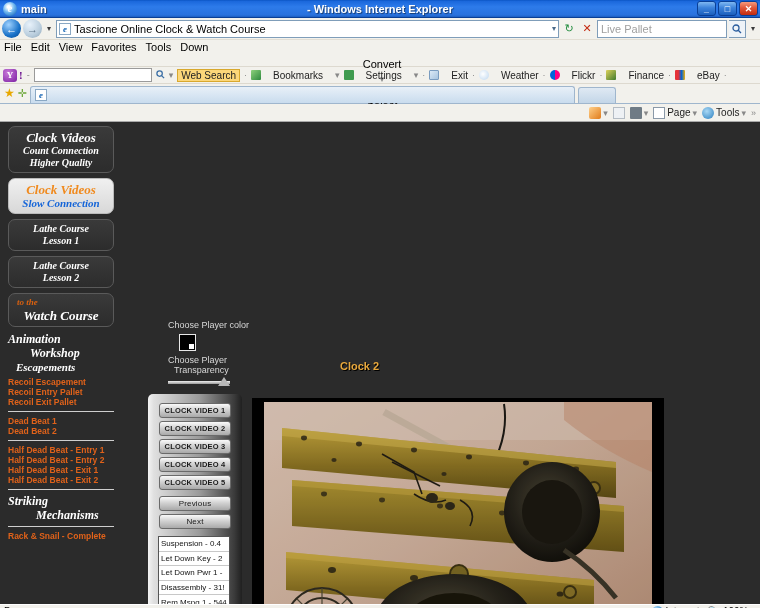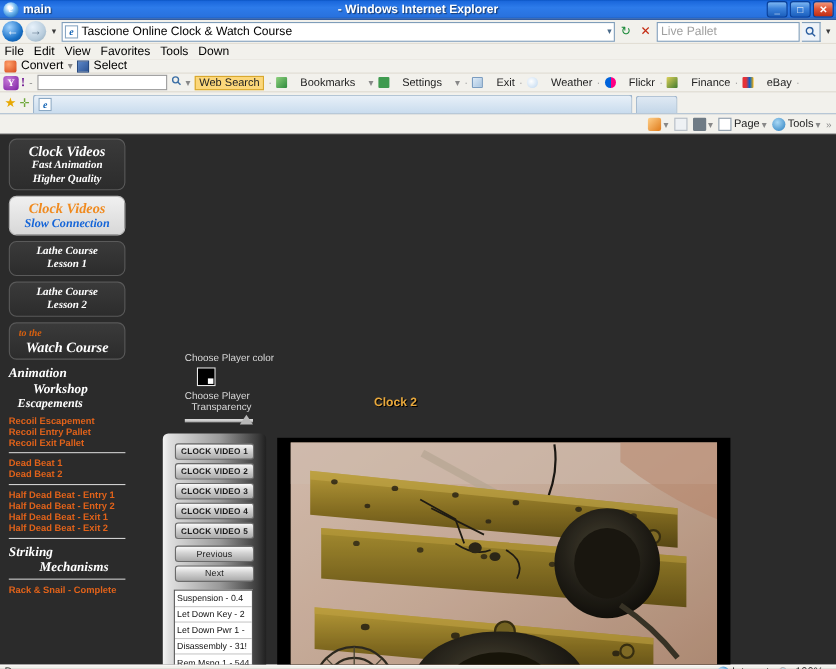--- a/index.html
+++ b/index.html
@@ -59,21 +59,21 @@
   .searchbox{
     width:130px;height:18px;background:#fff;border:1px solid #7f9db9;display:flex;align-items:center;
     padding:0 3px; color:#a0a0a0; font-size:11px;
   }
   .searchgo{ width:17px;height:18px;border:1px solid #7f9db9;border-left:none;background:#eef3f8;
              display:flex;align-items:center;justify-content:center;color:#2a5d9e;font-size:10px;}
   
   .menubar{ height:14px;background:#f2f1ec;display:flex;align-items:center;padding-left:4px;gap:9px;
             font-size:11px;color:#000; }
   .cvtbar{ height:13px;background:#f2f1ec;display:flex;align-items:center;padding-left:4px;gap:4px;
-           font-size:11px;color:#000;border-bottom:1px solid #ddd9cf; }
+           font-size:11px;color:#000;border-bottom:1px solid #ddd9cf;flex-direction:column; }
   .cvt-icon{ width:11px;height:11px;border-radius:2px;
              background:radial-gradient(circle at 35% 30%,#ff9f6a,#d4481a);}
   .sel-icon{ width:11px;height:11px;background:linear-gradient(135deg,#5b86c8,#2e5596);border:1px solid #27497f;}
   .dot-sep{ color:#888;font-size:9px; }
   
   .yahoobar{
     height:17px;background:#f2f1ec;display:flex;align-items:center;gap:4px;padding-left:3px;
     border-bottom:1px solid #ddd9cf; font-size:10px; color:#222; overflow:hidden;
   }
   .y-logo{ width:14px;height:13px;border-radius:3px;
@@ -316,21 +316,21 @@
   </span>
   <span class="dot-sep">»</span>
 </div>
 
 <div class="page">
 
   <div class="sidebar">
 
     <div class="navbtn-blk">
       <div class="nb-l1">Clock Videos</div>
-      <div class="nb-l2">Fast Animation</div>
+      <div class="nb-l2">Count Connection</div>
       <div class="nb-l2">Higher Quality</div>
     </div>
 
     <div class="navbtn-blk light">
       <div class="nb-or">Clock Videos</div>
       <div class="nb-bl">Slow Connection</div>
     </div>
 
     <div class="navbtn-blk">
       <div class="nb-l2">Lathe Course</div>

